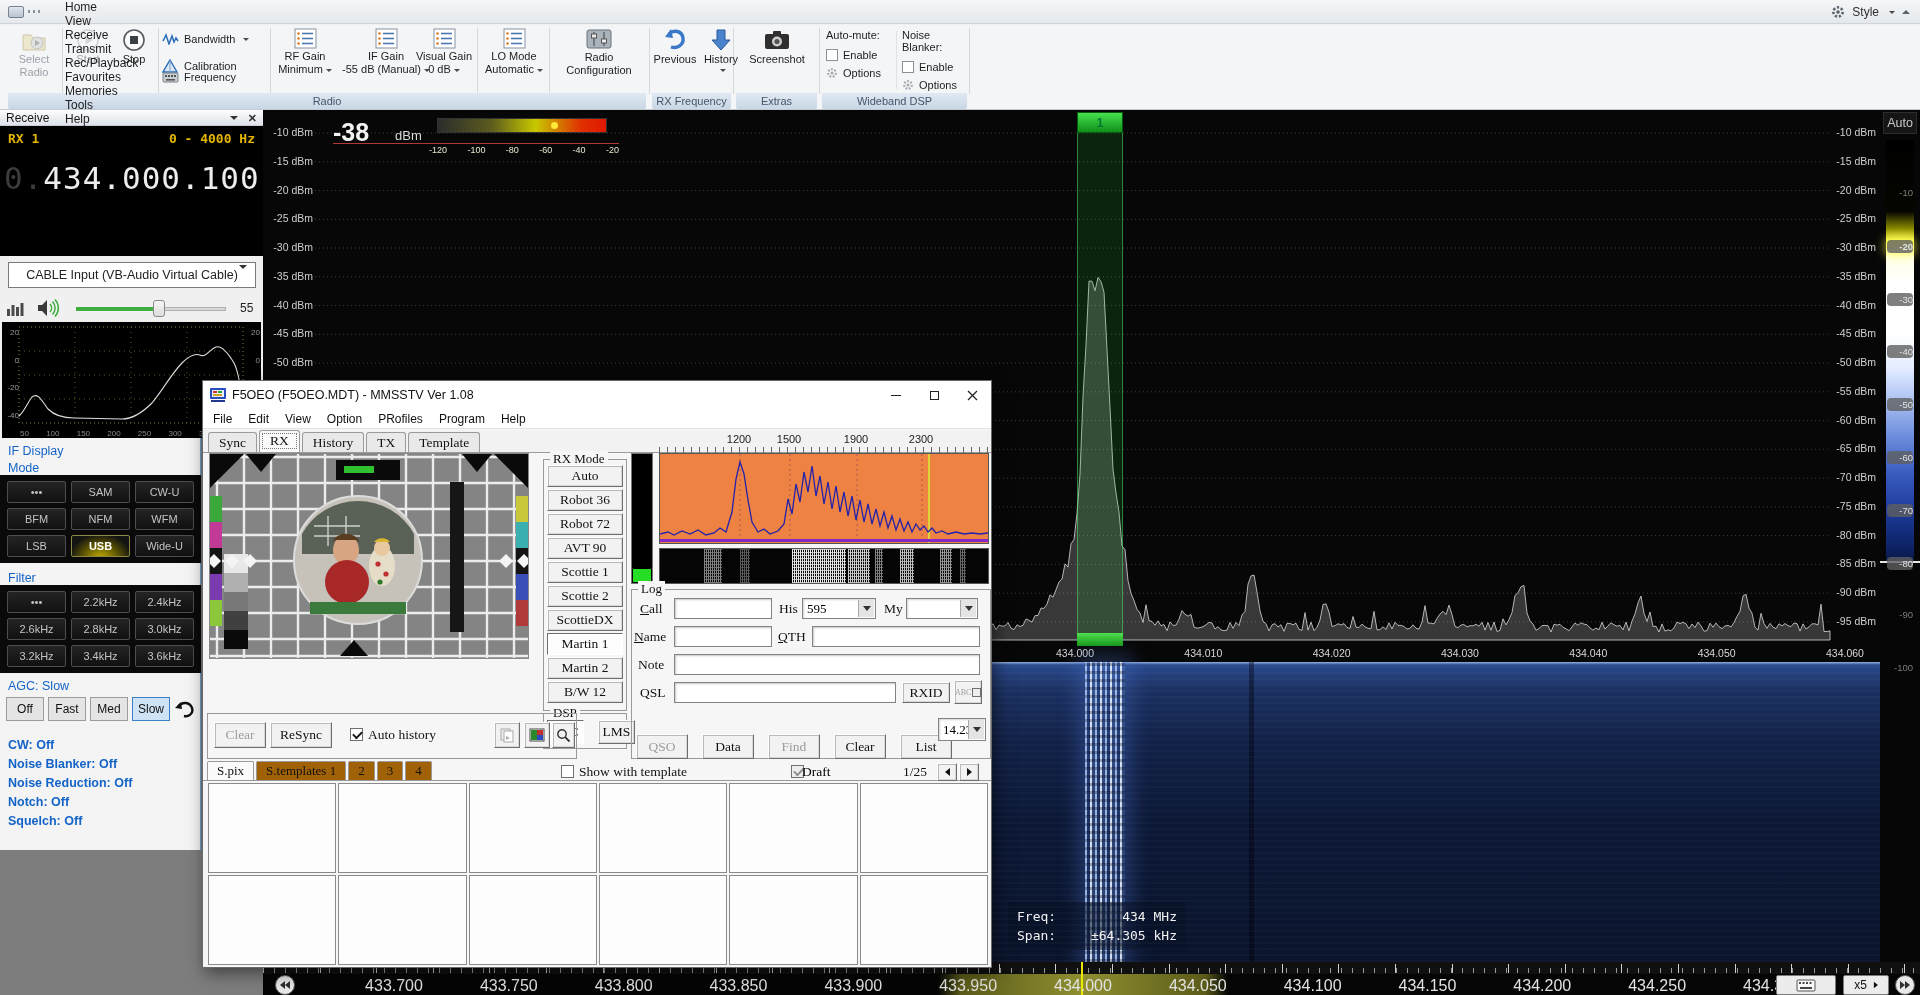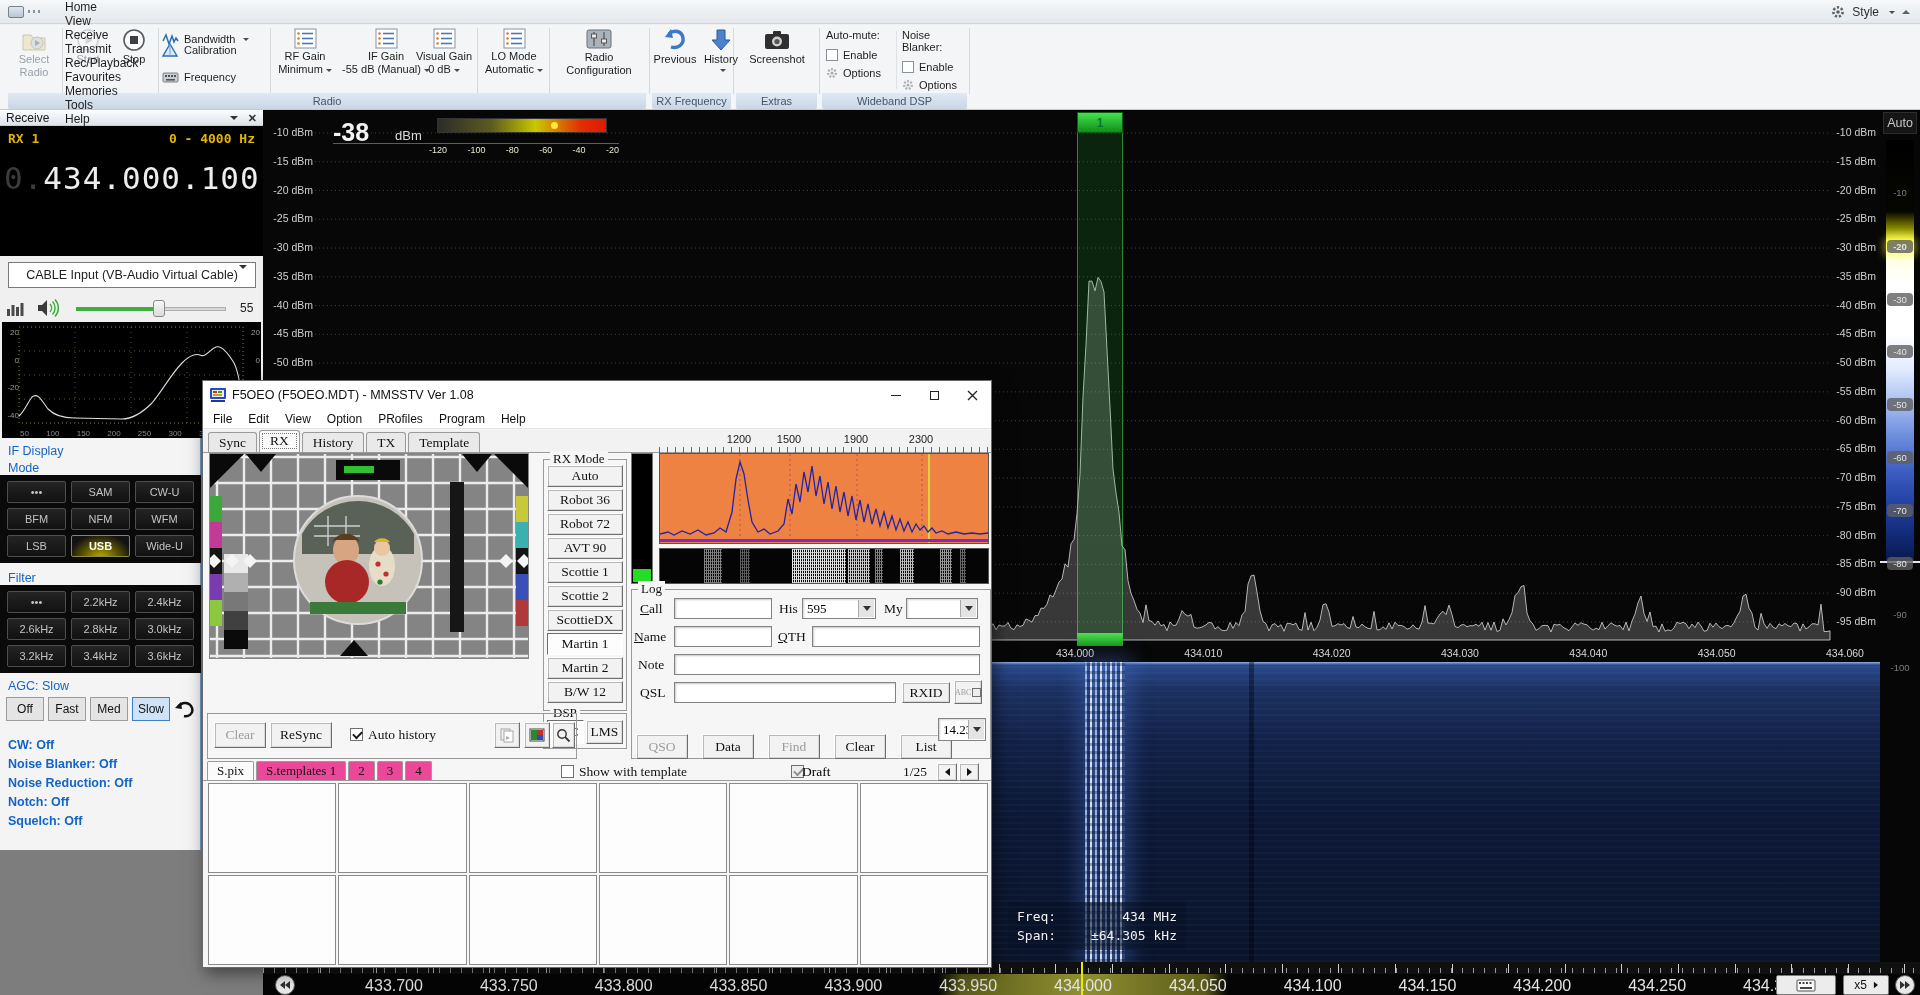--- a/index.html
+++ b/index.html
@@ -116,21 +116,21 @@
   .kbbtn { position:absolute; left:1513px; top:13px; width:60px; height:20px; background:#ececec; border:1px solid #7a7a7a; border-radius:2px; display:flex; align-items:center; justify-content:center; }
   .x5btn { position:absolute; left:1580px; top:13px; width:46px; height:20px; background:#ececec; border:1px solid #7a7a7a; border-radius:2px; display:flex; align-items:center; justify-content:center; gap:6px; font-size:12px; color:#111; }
   .x5btn .tri-r { border-left-color:#111; transform:scale(.8); }
 
   
   .rightstrip { position:absolute; left:1880px; top:110px; width:40px; height:852px; background:#060606; }
   .autobtn { position:absolute; left:3px; top:2px; width:34px; height:22px; background:#161616; border:1px solid #2c2c2c; color:#c8c8c8; font-size:12.5px; text-align:center; line-height:20px; }
   .gradbar { position:absolute; left:6px; top:30px; width:28px; height:422px;
     background:linear-gradient(180deg,#000 0%,#060600 17%,#8a8a00 21%,#ffff55 24%,#ffffe9 28%,#fff 34%,#fff 46%,#e4ecff 54%,#aac0f2 62%,#6e8edd 70%,#3a5cc0 79%,#1c3a9a 88%,#0e2468 96%,#081848 100%); }
   .whiteline { position:absolute; left:0; top:451px; width:40px; height:2px; background:#e6e6e6; }
-  .scale-label { position:absolute; left:7px; width:26px; top:calc(77px + var(--i)*52.8px); text-align:center; font-size:9.5px; color:#7d7d7d; border-radius:4px; }
+  .scale-label { position:absolute; left:7px; width:26px; top:calc(77px + var(--i)*52.8px); text-align:right; font-size:9.5px; color:#7d7d7d; border-radius:4px; }
   .scale-label:nth-child(n+2):nth-child(-n+8) { background:rgba(95,95,95,.8); color:#e4e4e4; padding:1px 0; }
   .scale-label:nth-child(2) { background:#d8d820; color:#4a4a4a; font-weight:bold; box-shadow:0 0 10px 3px rgba(255,255,70,.55); }
 
   
   .mm { position:absolute; left:202px; top:380px; width:790px; height:588px; background:#f6f6f6; border:1px solid #6a6a6a;
     box-shadow:3px 5px 16px rgba(0,0,0,.5); z-index:50; font-family:"Liberation Serif",serif; }
   .mm-title { position:absolute; left:0; top:0; width:100%; height:28px; background:#fff; display:flex; align-items:center; gap:6px; padding-left:7px; font-family:"Liberation Sans",sans-serif; font-size:12.5px; color:#111; }
   .mm-wbtns { margin-left:auto; display:flex; height:28px; }
   .mm-wbtn { width:38px; height:28px; display:flex; align-items:center; justify-content:center; }
   .glyph-min { width:10px; height:1px; background:#222; }
@@ -158,21 +158,21 @@
   .noise { position:absolute; top:0; height:100%; background:repeating-linear-gradient(90deg,#fff 0 1px,transparent 1px 2px), repeating-linear-gradient(0deg,rgba(255,255,255,.8) 0 1px,transparent 1px 3px); }
   .mm-field { background:#fff; border:1px solid #848484; box-shadow:inset 1px 1px 2px rgba(0,0,0,.22); font-family:"Liberation Serif",serif; font-size:13px; padding:0 3px; position:absolute; height:21px; }
   .mm-sel { position:absolute; height:21px; background:#fff; border:1px solid #848484; box-shadow:inset 1px 1px 2px rgba(0,0,0,.18); font-size:13px; display:flex; align-items:center; padding-left:4px; }
   .mm-sel .arr { position:absolute; right:1px; top:1px; bottom:1px; width:16px; background:#e4e4e4; border-left:1px solid #aaa; display:flex; align-items:center; justify-content:center; }
   .mm-sel .arr i { width:0;height:0;border:4px solid transparent;border-top:5px solid #333; margin-top:4px; }
   .mm-lbl { position:absolute; font-size:13.5px; color:#111; display:block; }
   .ulf::first-letter { text-decoration:underline; }
   .cbx { width:13px; height:13px; background:#fff; border:1px solid #707070; position:relative; display:inline-block; }
   .cbx.checked::after { content:""; position:absolute; left:2px; top:2px; width:7px; height:4px; border-left:2px solid #1a1a1a; border-bottom:2px solid #1a1a1a; transform:rotate(-45deg); }
   .cbx.dis { background:#ededed; } .cbx.dis::after { border-color:#8f8f8f; }
-  .pixtab { padding:1px 9px 2px; border:1px solid #9a9a9a; border-bottom:none; border-radius:2px 2px 0 0; margin-right:2px; background:#ec4899; font-size:13px; color:#111; }
+  .pixtab { padding:1px 9px 2px; border:1px solid #9a9a9a; border-bottom:none; border-radius:2px 2px 0 0; margin-right:2px; background:#a16207; font-size:13px; color:#111; }
   .pixtab.active { background:#fafafa; }
   .thumbs { position:absolute; left:5px; top:402px; width:780px; height:182px; display:grid; grid-template-columns:repeat(6,1fr); grid-template-rows:1fr 1fr; gap:2px; }
   .thumb { background:#fdfdfd; border:1px solid #8a8a8a; }
   .navbtn { position:absolute; width:20px; height:18px; }
 </style>
 </head>
 <body>
 
 <div id="app">
 
@@ -241,21 +241,21 @@
       <div class="lbl">Stop</div>
     </div>
 
     <div class="smallrow" style="top:5px">
       <svg width="17" height="13" viewBox="0 0 17 13">
           <polyline points="1,9 4,3 7,12 10,4 12,10 14,6 16,9" fill="none" stroke="#2b6cb8" stroke-width="1.5"></polyline>
         </svg>
       <span>Bandwidth</span>
         <span class="caret"></span>
     </div>
-    <div class="smallrow" style="top:16px">
+    <div class="smallrow" style="top:32px">
       <svg width="17" height="14" viewBox="0 0 17 14">
           <path d="M8,1 L15,13 H1 Z" fill="#dce8f4" stroke="#2b6cb8" stroke-width="1.4"></path>
           <line x1="8" y1="1" x2="8" y2="13" stroke="#7aa0c8"></line>
         </svg>
       <span>Calibration</span>
     </div>
     <div class="smallrow" style="top:43px">
       <svg width="17" height="12" viewBox="0 0 17 12">
           <rect x="1" y="2" width="15" height="9" rx="1" fill="#c9ced3" stroke="#7a828a"></rect>
           <rect x="3" y="4" width="2" height="2" fill="#555"></rect>
@@ -837,21 +837,21 @@
           <div class="mmbtn" style="--i: 4;">Scottie 1</div>
           <div class="mmbtn" style="--i: 5;">Scottie 2</div>
           <div class="mmbtn" style="--i: 6;">ScottieDX</div>
           <div class="mmbtn active" style="--i: 7;">Martin 1</div>
           <div class="mmbtn" style="--i: 8;">Martin 2</div>
           <div class="mmbtn" style="--i: 9;">B/W 12</div>
         </div>
     </div>
     <div class="grp" style="left:340px;top:332px;width:84px;height:36px">
       <span class="grp-label">DSP</span>
-      <div style="position:absolute;left:3px;top:6px;display:flex;gap:2px">
+      <div style="position:absolute;left:3px;top:6px;display:flex;gap:14px">
 
       <div class="mmbtn active" style="width: 37px; height: 24px; --i: 0;">AFC</div>
           <div class="mmbtn" style="width: 37px; height: 24px; --i: 1;">LMS</div>
         </div>
     </div>
 
     <div class="meterbar">
         <div class="grn"></div>
       </div>
 

